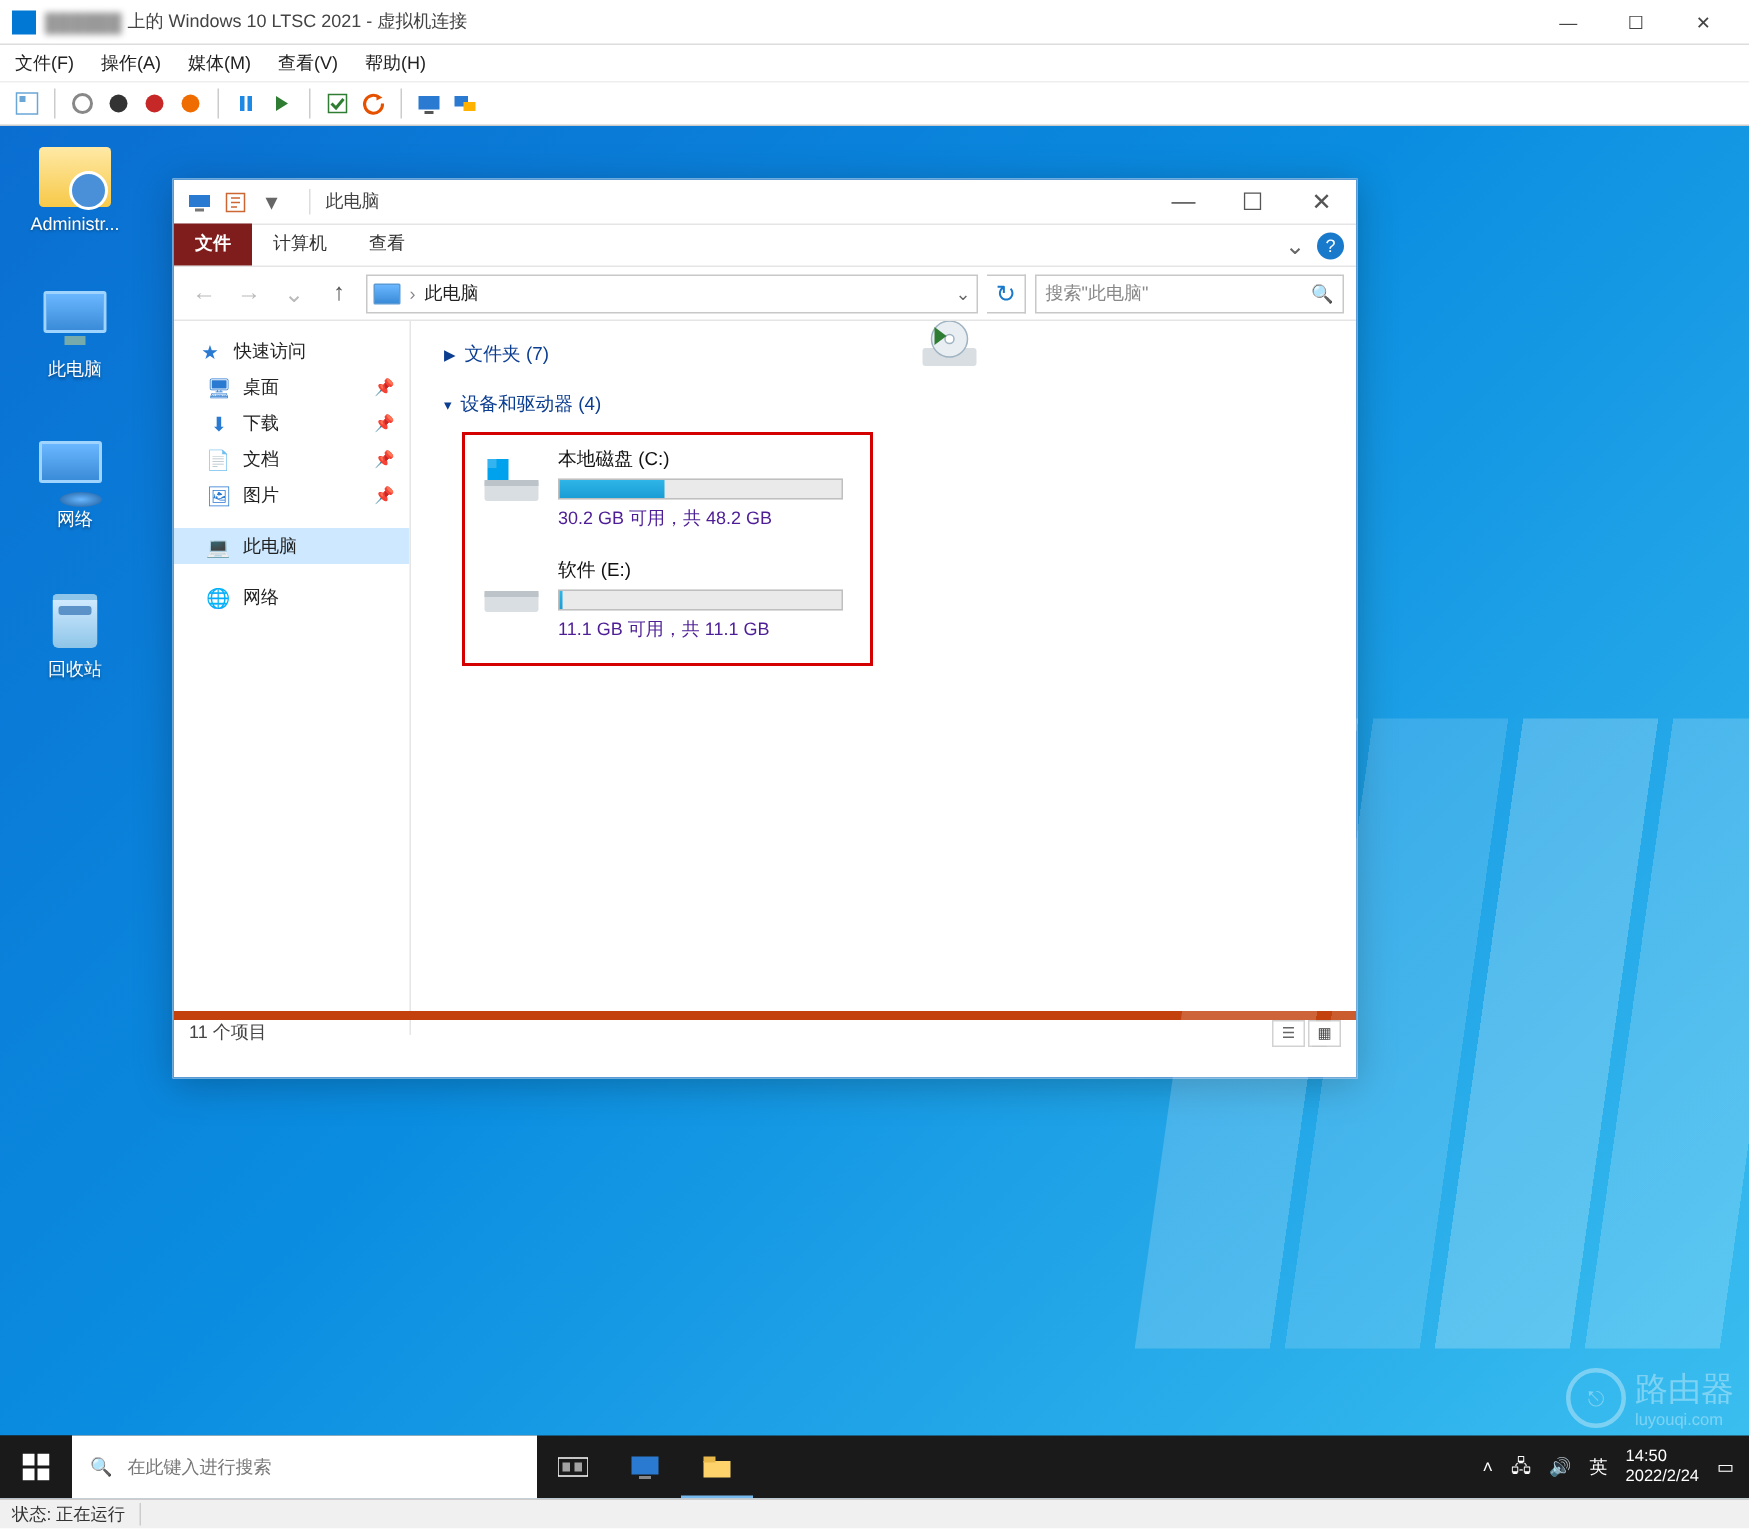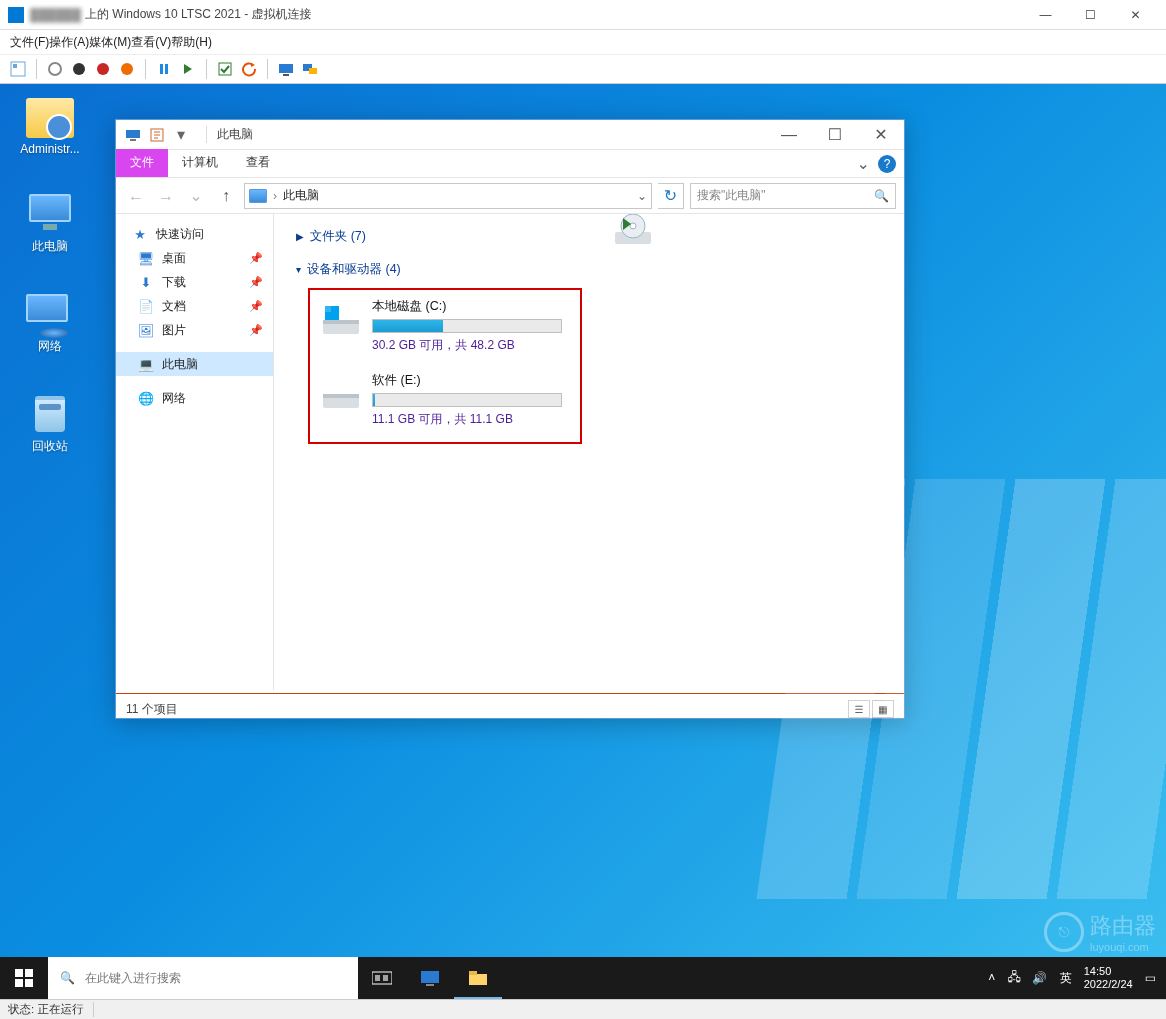--- a/index.html
+++ b/index.html
@@ -5,21 +5,21 @@
 * { box-sizing: border-box; margin: 0; padding: 0; font-family: "Microsoft YaHei", "Segoe UI", sans-serif; }
 body { width: 1166px; height: 1019px; background: #fff; overflow: hidden; position: relative; }
 
 
 .hv-titlebar { height: 30px; border-bottom: 1px solid #ddd; display: flex; align-items: center; padding: 0 8px; font-size: 12px; color: #444; }
 .hv-titlebar .hv-icon { width: 16px; height: 16px; background: #0078d4; margin-right: 6px; }
 .hv-titlebar .blur { filter: blur(2px); color: #999; margin-right: 4px; }
 .hv-titlebar .spacer { flex: 1; }
 .hv-titlebar .winbtn { width: 45px; height: 28px; display: flex; align-items: center; justify-content: center; color: #444; font-size: 12px; }
 
-.hv-menu { height: 24px; display: flex; align-items: center; padding: 0 10px; font-size: 12px; color: #222; }
+.hv-menu { height: 24px; display: flex; align-items: center; padding: 0 10px; font-size: 12px; gap: 18px; color: #222; }
 .hv-toolbar { height: 30px; border-top: 1px solid #eee; border-bottom: 1px solid #ccc; display: flex; align-items: center; padding: 0 8px; gap: 4px; }
 .hv-toolbar .sep { width: 1px; height: 20px; background: #ccc; margin: 0 4px; }
 .hv-toolbar .tb { width: 20px; height: 20px; display:flex;align-items:center;justify-content:center;border-radius:2px; }
 .tb svg { width:16px; height:16px; }
 
 
 .vm-area { position: absolute; left: 0; right: 0; top: 84px; bottom: 20px; background: linear-gradient(135deg,#0a6ed1 0%,#0a8de0 45%,#3cc0f0 100%); overflow:hidden; }
 .vm-area::after { content:""; position:absolute; right:-40px; bottom:100px; width:420px; height:420px; background:
   linear-gradient(90deg, rgba(255,255,255,0.18) 0 90px, transparent 90px 100px,
                   rgba(255,255,255,0.14) 100px 190px, transparent 190px 200px,
@@ -44,21 +44,21 @@
 .explorer { position:absolute; left:115px; top:35px; width:790px; height:600px; background:#fff; border:1px solid #5a9bd5; box-shadow:0 4px 24px rgba(0,0,0,.25); }
 .ex-titlebar { height:30px; display:flex; align-items:center; background:#fff; border-bottom:1px solid #e5e5e5; }
 .ex-titlebar .qat { display:flex; gap:2px; padding:0 6px; align-items:center;}
 .qat .q { width:22px; height:22px; display:flex;align-items:center;justify-content:center;}
 .ex-titlebar .ttl { font-size:12px; color:#444; margin-left:8px; border-left:1px solid #ddd; padding-left:10px;}
 .ex-titlebar .spacer{flex:1;}
 .ex-titlebar .wbtn{width:46px;height:30px;display:flex;align-items:center;justify-content:center;color:#555;}
 
 .ex-ribbon { height:28px; background:#fff; display:flex; align-items:flex-end; border-bottom:1px solid #e5e5e5; position:relative;}
 .ex-ribbon .tab { padding:5px 14px 6px; font-size:12px; color:#333; }
-.ex-ribbon .tab.file { background:#d946ef; color:#fff; }
+.ex-ribbon .tab.file { background:#7f1d1d; color:#fff;font-weight:bold; }
 .ex-ribbon .rside { position:absolute; right:8px; top:4px; display:flex; gap:8px; align-items:center;}
 .ex-ribbon .help { width:18px;height:18px;border-radius:50%;background:#1979ca;color:#fff;font-size:12px;display:flex;align-items:center;justify-content:center;}
 
 .ex-addr { height:36px; display:flex; align-items:center; gap:6px; padding:4px 8px; border-bottom:1px solid #e5e5e5;}
 .navbtn { width:24px;height:24px;display:flex;align-items:center;justify-content:center;color:#bbb; }
 .navbtn.en { color:#555; }
 .addrbox { flex:1; height:26px; border:1px solid #c8c8c8; display:flex; align-items:center; padding:0 4px; font-size:12px; gap:6px;}
 .addrbox .pcicon { width:18px;height:14px;background:linear-gradient(#6ab7ff,#3a8bd8);border:1px solid #5a9bd5;border-radius:1px;}
 .addrbox .crumb { color:#222; }
 .addrbox .dd { margin-left:auto; color:#666; }
@@ -82,21 +82,21 @@
 .drive { width:250px; display:flex; gap:10px; }
 .drive .dicon { width:42px; height:42px; display:flex;align-items:center;justify-content:center;}
 .dicon svg{width:40px;height:34px;}
 .drive .dinfo { flex:1; }
 .drive .dname { color:#111; margin-bottom:4px; }
 .drive .bar { width:190px; height:14px; border:1px solid #bfbfbf; background:#eaeaea; margin-bottom:4px; position:relative;}
 .drive .bar .fill { position:absolute;left:0;top:0;bottom:0;background:linear-gradient(#2fb5e8,#1a9dd4);}
 .drive .dsub { color:#4c1d95; font-size:12px;}
 .highlight-box { border:2px solid #d40000; padding:8px 10px 14px; }
 
-.ex-status { position:absolute; bottom:0; left:0; right:0; height:25px; border-top:1px solid #c2410c; display:flex; align-items:flex-end; padding:0 10px; font-size:12px; color:#444;}
+.ex-status { position:absolute; bottom:0; left:0; right:0; height:44px; border-top:6px solid #c2410c; display:flex; align-items:flex-start; padding:0 10px; font-size:12px; color:#444;}
 .ex-status .viewbtns { margin-left:auto; display:flex; gap:2px;}
 .ex-status .vb { width:22px;height:18px;border:1px solid #c8c8c8;display:flex;align-items:center;justify-content:center;font-size:10px;}
 
 
 .taskbar { position:absolute; left:0; right:0; bottom:0; height:42px; background:#1a1a1a; display:flex; align-items:center; color:#fff; font-size:12px;}
 .taskbar .start { width:48px;height:42px;display:flex;align-items:center;justify-content:center;background:#1a1a1a;}
 .start svg{width:18px;height:18px;fill:#fff;}
 .taskbar .search { width:310px;height:42px;background:#fff;color:#777;display:flex;align-items:center;padding:0 12px;gap:10px;}
 .taskbar .tbtn { width:48px;height:42px;display:flex;align-items:center;justify-content:center;}
 .taskbar .tbtn.active{border-bottom:2px solid #76b9ed;}

